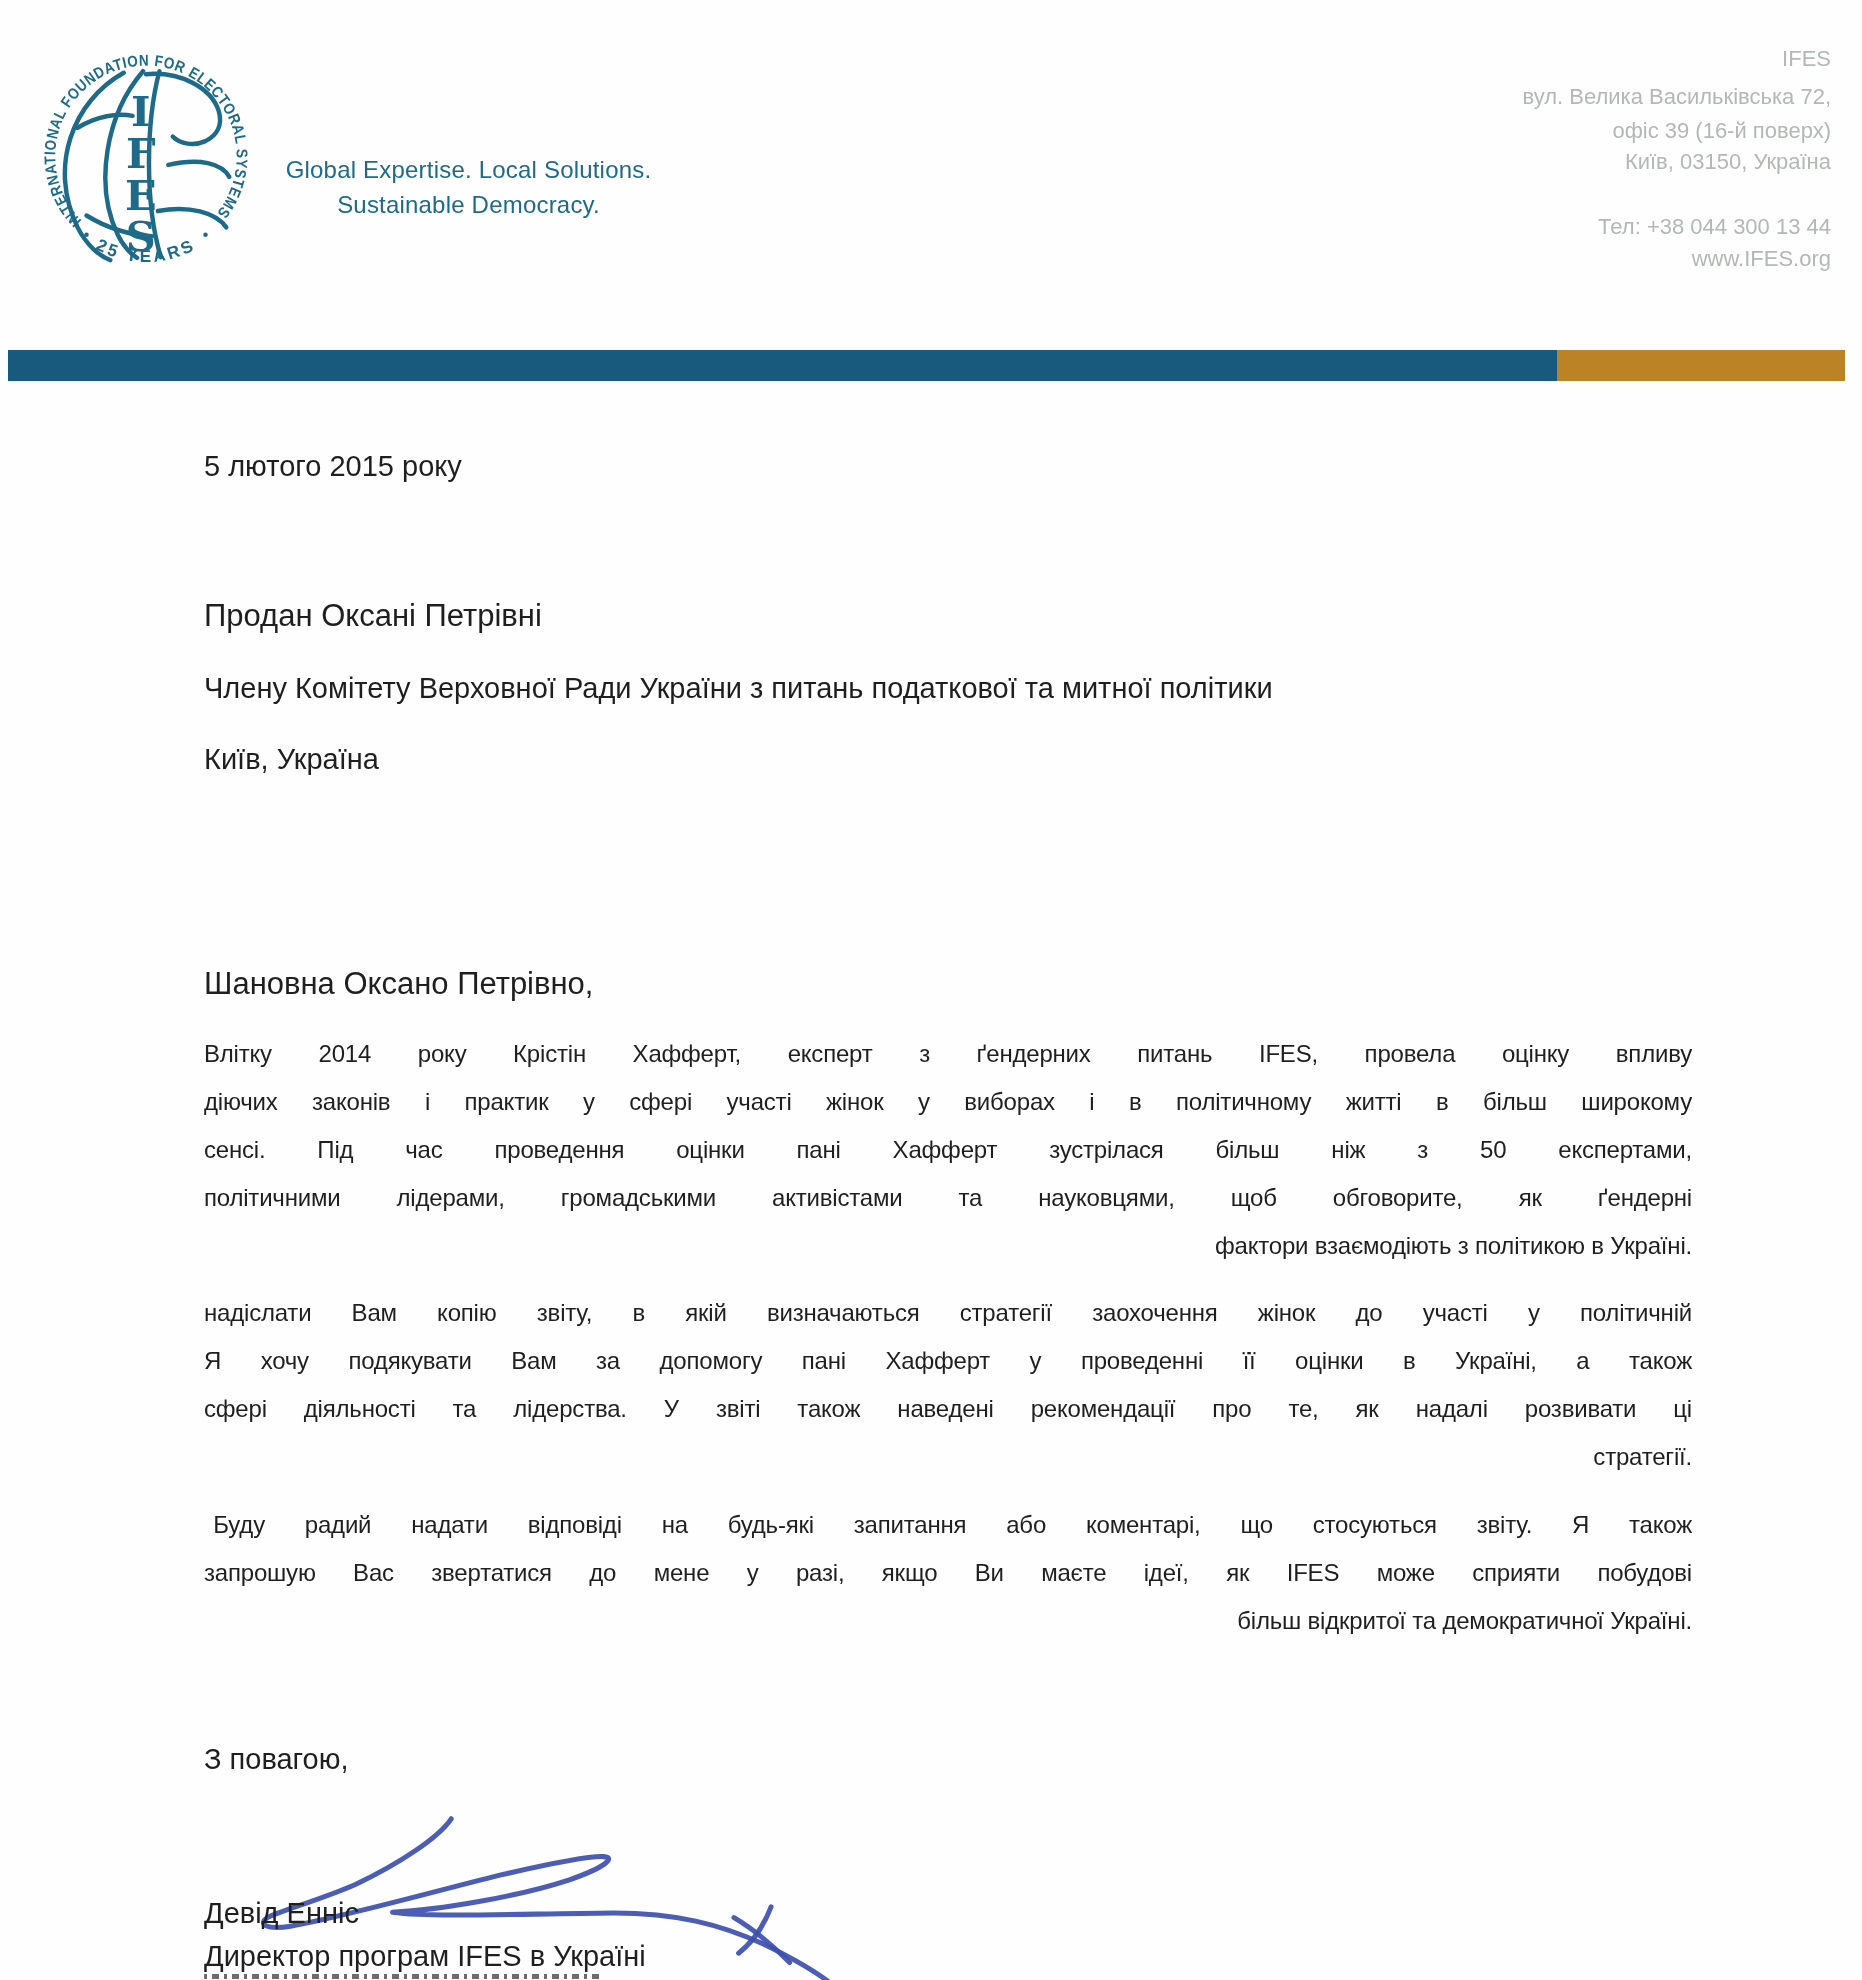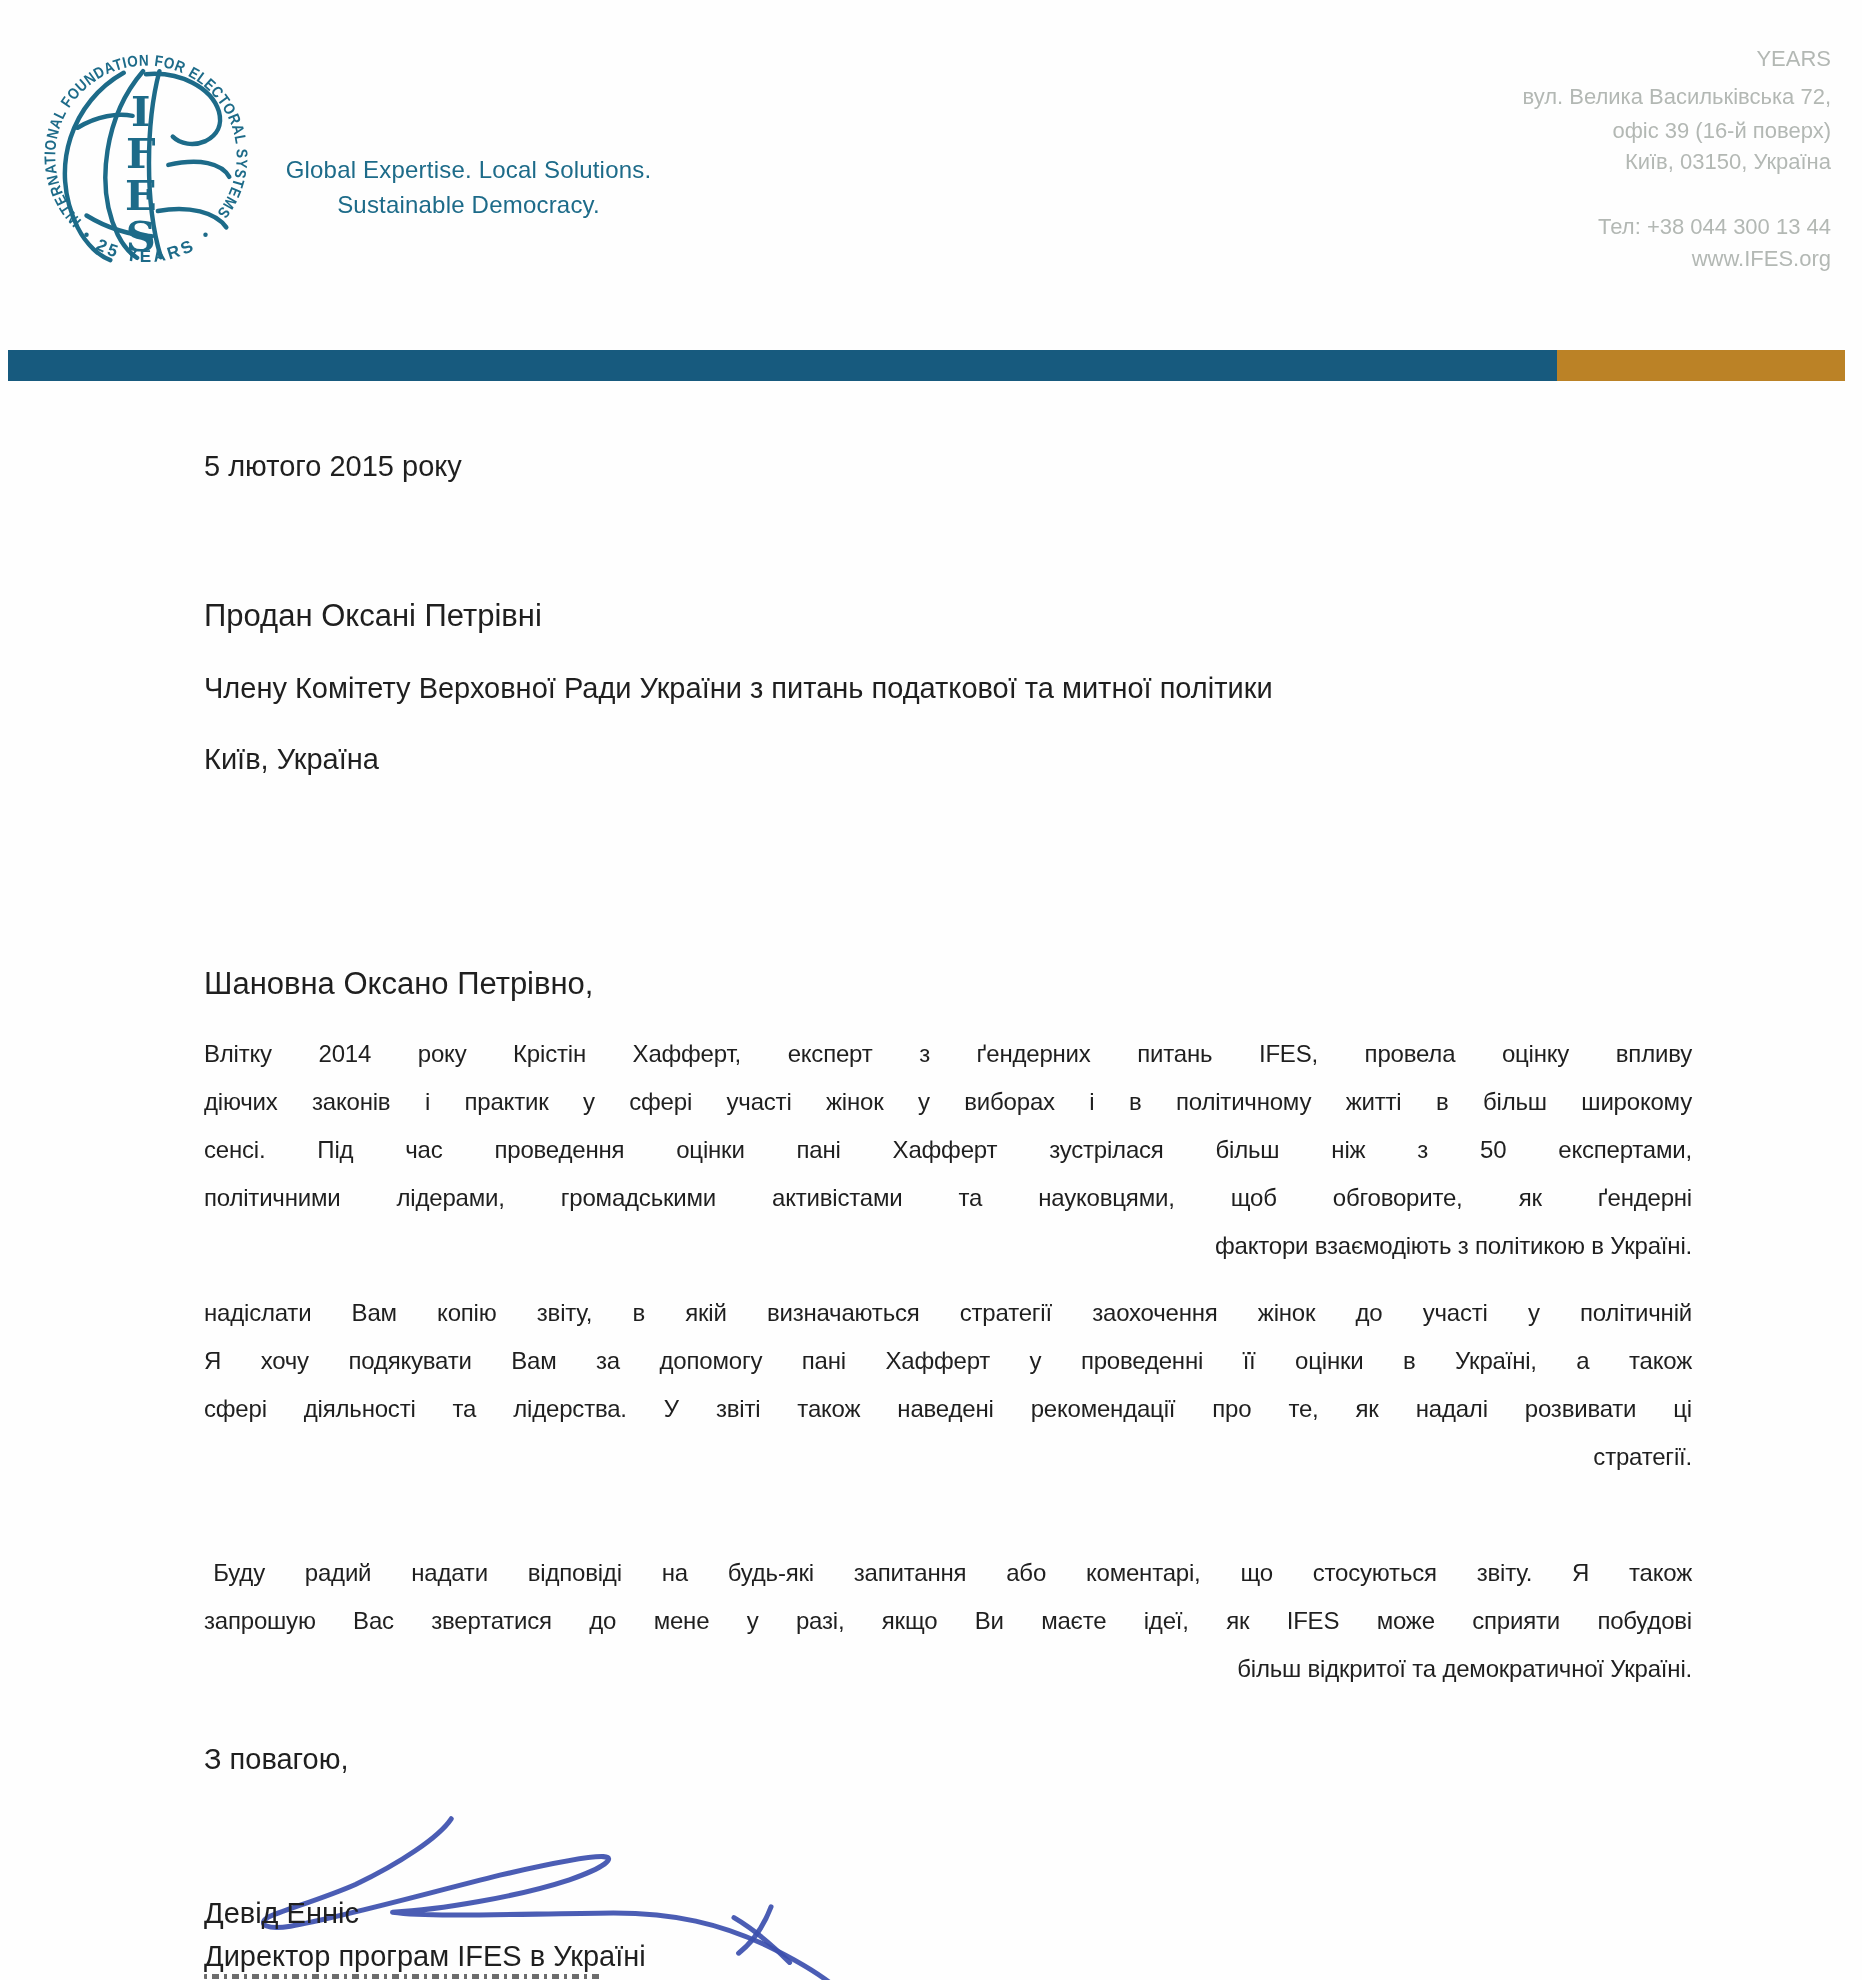--- a/index.html
+++ b/index.html
@@ -52,21 +52,21 @@
   .rcpt-pos{top:668px;}
   .rcpt-city{top:739px;}
   .salutation{top:964px;}
   .closing{top:1739px;}
   .sig-name{top:1893px;}
   .sig-title{top:1936px;}
   .para{position:absolute;left:204px;width:1488px;font-size:24px;letter-spacing:-0.2px;}
   .para .ln{height:48px;line-height:48px;}
   .para .j{text-align:justify;text-align-last:justify;}
   .para .jlast{text-align:right;margin-left:20px;}
-  .para .indent{padding-left:9.3px;margin-top:48px;}
+  .para .indent{padding-left:9.3px;}
   .p1{top:1030px;}
   .p2{top:1289px;}
   .p3{top:1501px;}
   
   .signature{position:absolute;left:225px;top:1801px;width:712px;height:180px;color:var(--pen-blue);}
   .signature path{fill:none;stroke:currentColor;stroke-width:6.5;stroke-linecap:round;stroke-linejoin:round;opacity:.92;}
   .clipped-line{
     position:absolute;left:204px;top:1974px;width:399px;height:5.4px;overflow:hidden;
     background:repeating-linear-gradient(90deg,#2e2e2e 0 3.1px,transparent 3.1px 7.7px,#2e2e2e 7.7px 14.7px,transparent 14.7px 20px);
     opacity:.7;border-radius:0.8px;
@@ -108,21 +108,21 @@
     <circle cx="70" cy="262" r="3" fill="currentColor"></circle>
     <circle cx="230" cy="262" r="3" fill="currentColor"></circle>
   </svg>
 
   <div class="tagline">
     <div>Global Expertise. Local Solutions.</div>
     <div>Sustainable Democracy.</div>
   </div>
 
   <div class="addr">
-    <div class="a-org">YEARS</div>
+    <div class="a-org">IFES</div>
     <div class="a-street">вул. Велика Васильківська 72,</div>
     <div class="a-office">офіс 39 (16-й поверх)</div>
     <div class="a-city">Київ, 03150, Україна</div>
     <div class="a-phone">Тел: +38 044 300 13 44</div>
     <div class="a-site">www.IFES.org</div>
   </div>
 
   <div class="bar">
     <div class="bar-blue"></div>
     <div class="bar-orange"></div>

